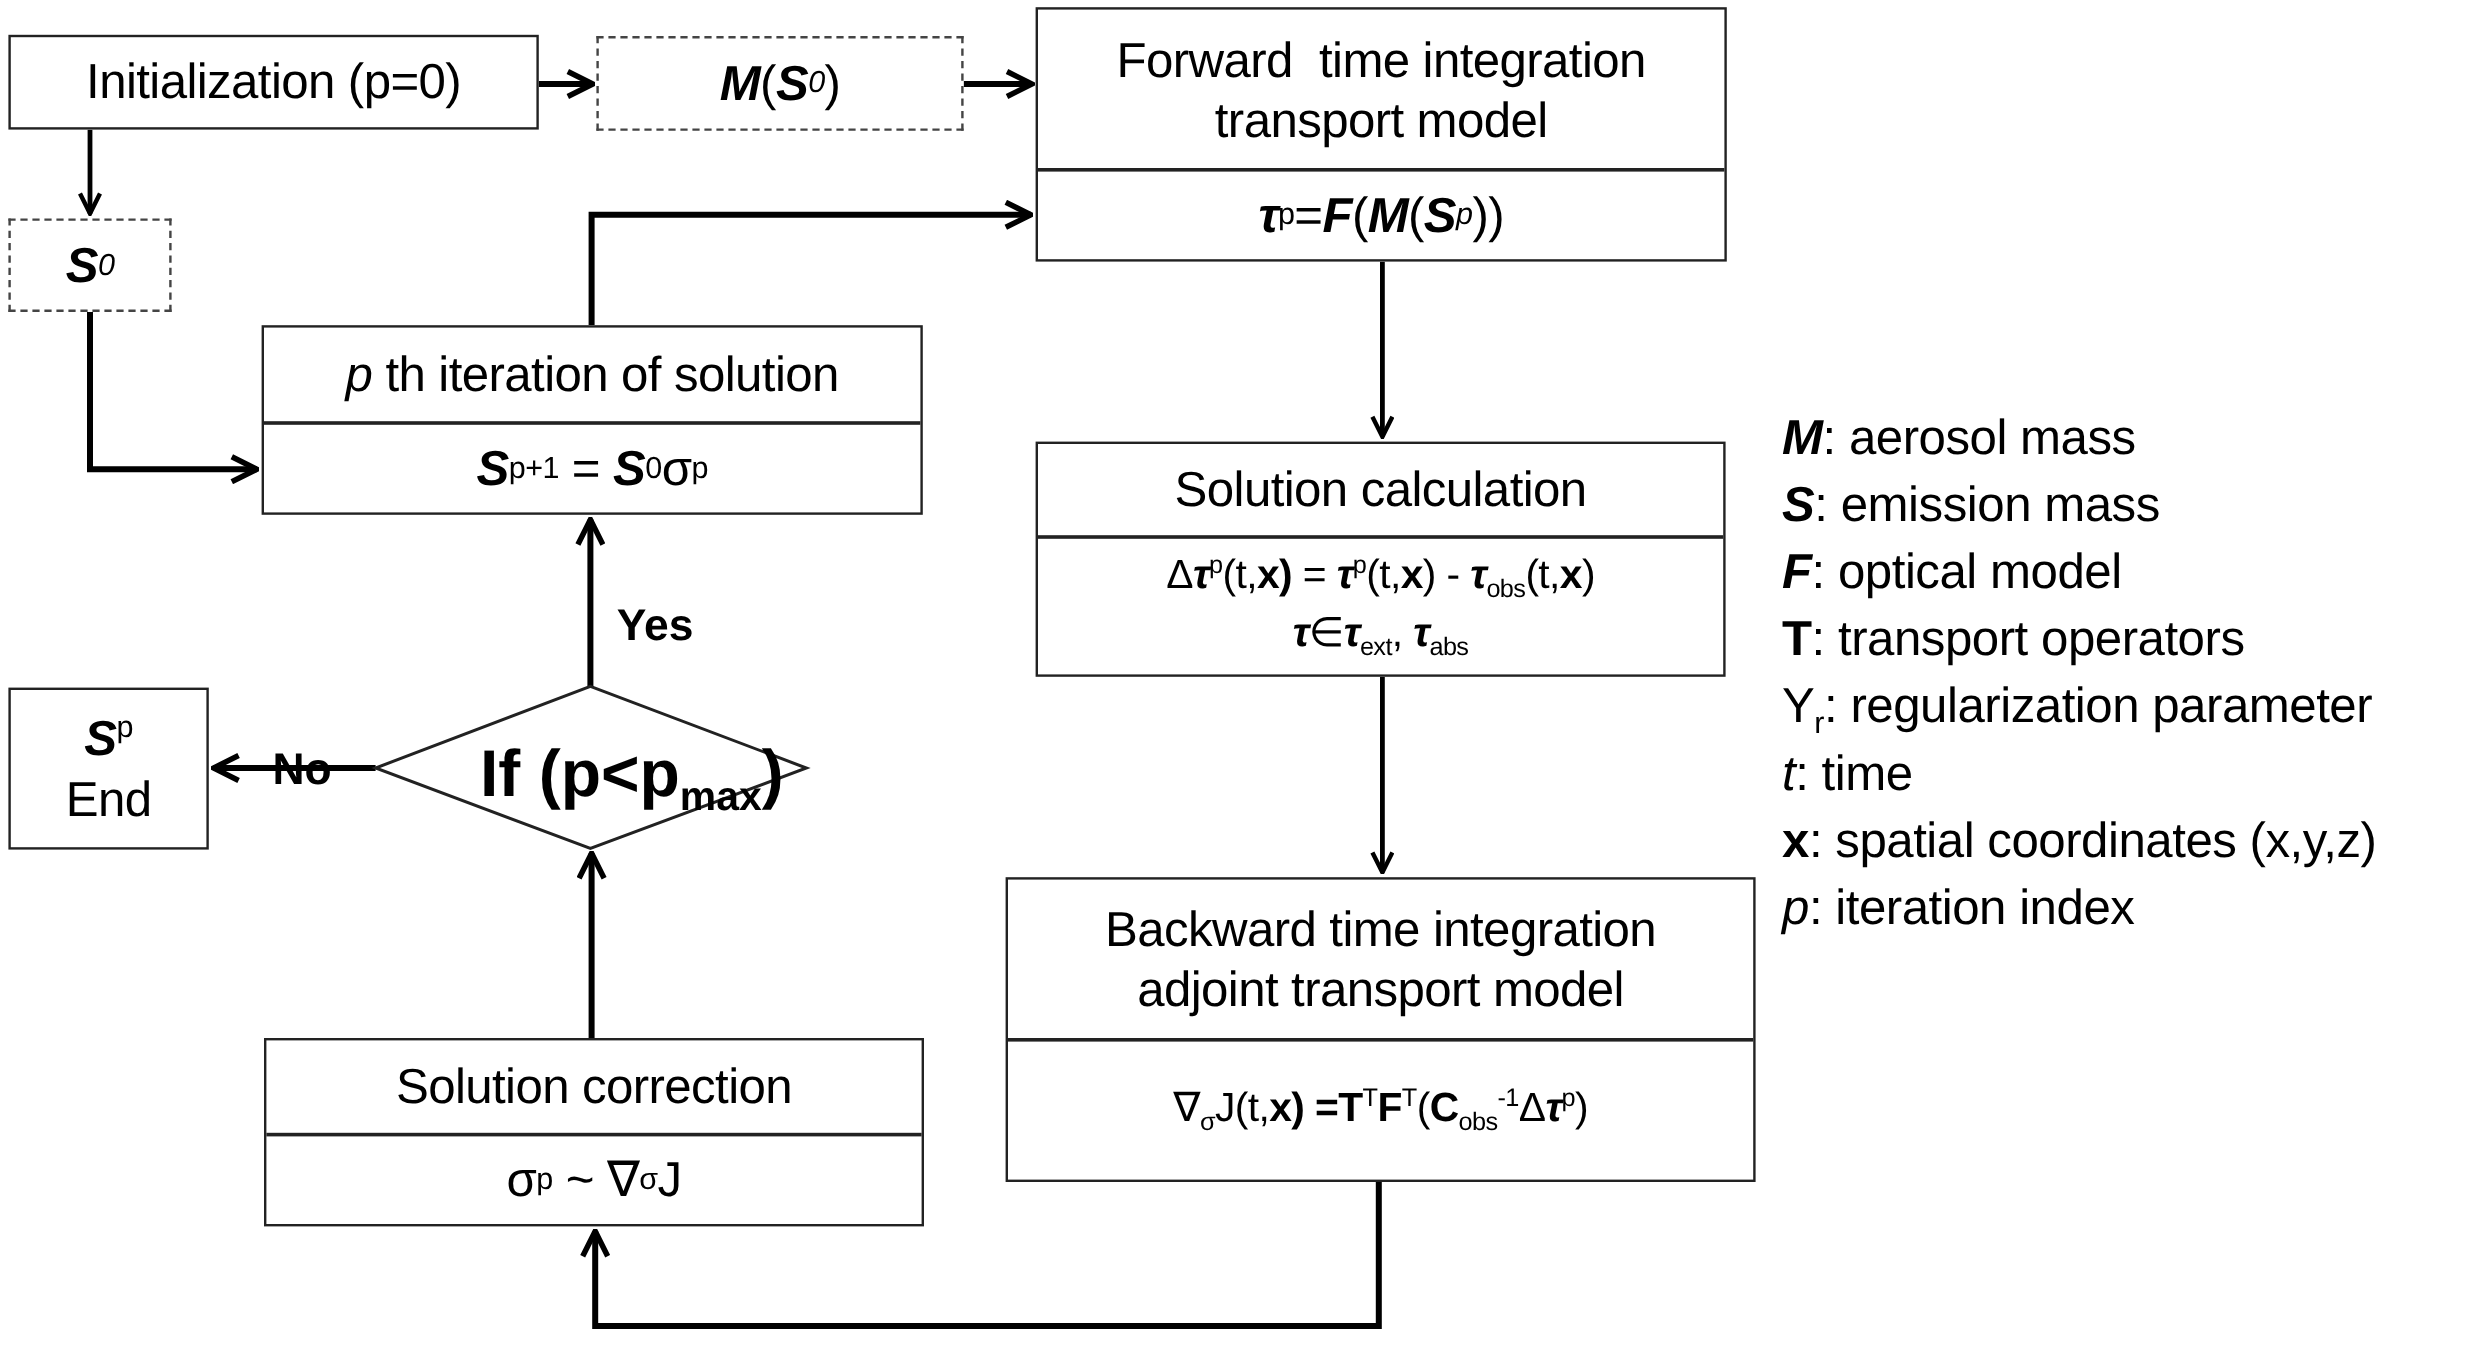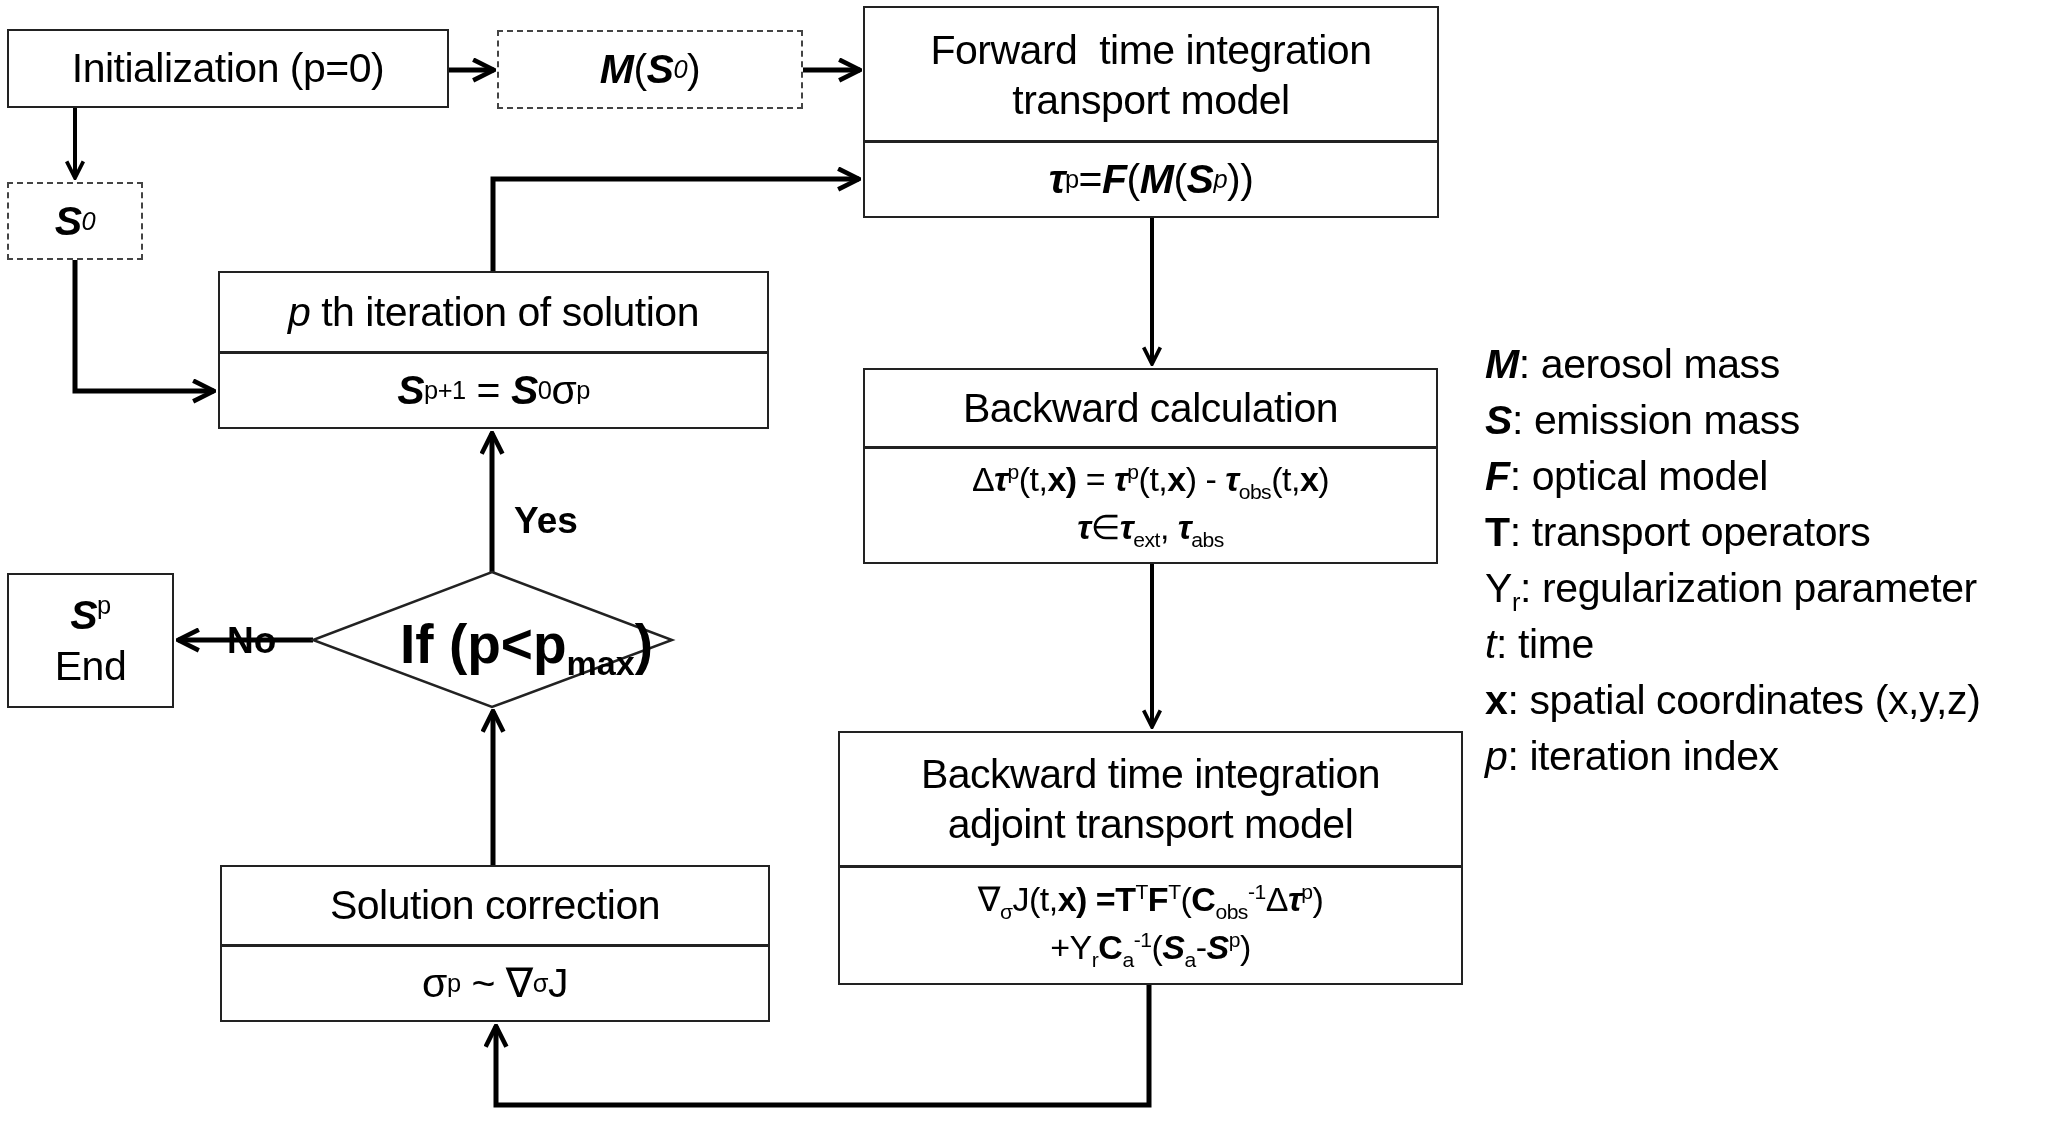--- a/index.html
+++ b/index.html
@@ -98,21 +98,21 @@
       <sub>p+1</sub>
       <span style="white-space:pre;"> = </span>
       <span class="bi">S</span>
       <sub>0</sub>
       <span>σ</span>
       <sup>p</sup>
   </div>
 </div>
 
 <div class="box" style="left:863px;top:368px;width:575px;height:196px;">
-  <div class="cell t-title" style="top:0;height:76px;">Backward calculation</div>
+  <div class="cell t-title" style="top:0;height:76px;">Solution calculation</div>
   <div class="divider" style="top:76px;"></div>
   <div class="cell t-formula" style="top:79px;bottom:0;">
     <div>
       <span>Δ</span><span class="bi">τ</span><sup>p</sup><span>(t,</span><span class="b">x)</span><span style="white-space:pre;"> = </span><span class="bi">τ</span><sup>p</sup><span>(t,</span><span class="b">x</span><span>)</span><span style="white-space:pre;"> - </span><span class="bi">τ</span><sub>obs</sub><span>(t,</span><span class="b">x</span><span>)</span>
     </div>
     <div>
       <span class="bi">τ</span><span>∈</span><span class="bi">τ</span><sub>ext</sub><span style="white-space:pre;">, </span><span class="bi">τ</span><sub>abs</sub>
     </div>
   </div>
 </div>
@@ -133,23 +133,20 @@
 <div class="box" style="left:838px;top:731px;width:625px;height:254px;">
   <div class="cell t-title" style="top:0;height:132px;">
     <div>Backward time integration</div>
     <div>adjoint transport model</div>
   </div>
   <div class="divider" style="top:132px;"></div>
   <div class="cell t-formula" style="top:135px;bottom:0;">
     <div>
       <span>∇</span><sub>σ</sub><span>J(t,</span><span class="b">x)</span><span class="b" style="white-space:pre;"> =</span><span class="b">T</span><sup>T</sup><span class="b">F</span><sup>T</sup><span>(</span><span class="b">C</span><sub>obs</sub><sup>-1</sup><span>Δ</span><span class="bi">τ</span><sup>p</sup><span>)</span>
     </div>
-    <div>
-      <span>+Y</span><sub>r</sub><span class="b">C</span><sub>a</sub><sup>-1</sup><span>(</span><span class="bi">S</span><sub>a</sub><span>-</span><span class="bi">S</span><sup>p</sup><span>)</span>
-    </div>
   </div>
 </div>
 
 <div class="box" style="left:220px;top:865px;width:550px;height:157px;">
   <div class="cell t-title" style="top:0;height:77px;">Solution correction</div>
   <div class="divider" style="top:77px;"></div>
   <div class="cell t-title" style="top:80px;bottom:0;flex-direction:row;">
     <span>σ</span>
       <sup>p</sup>
       <span style="white-space:pre;"> ~ </span>

